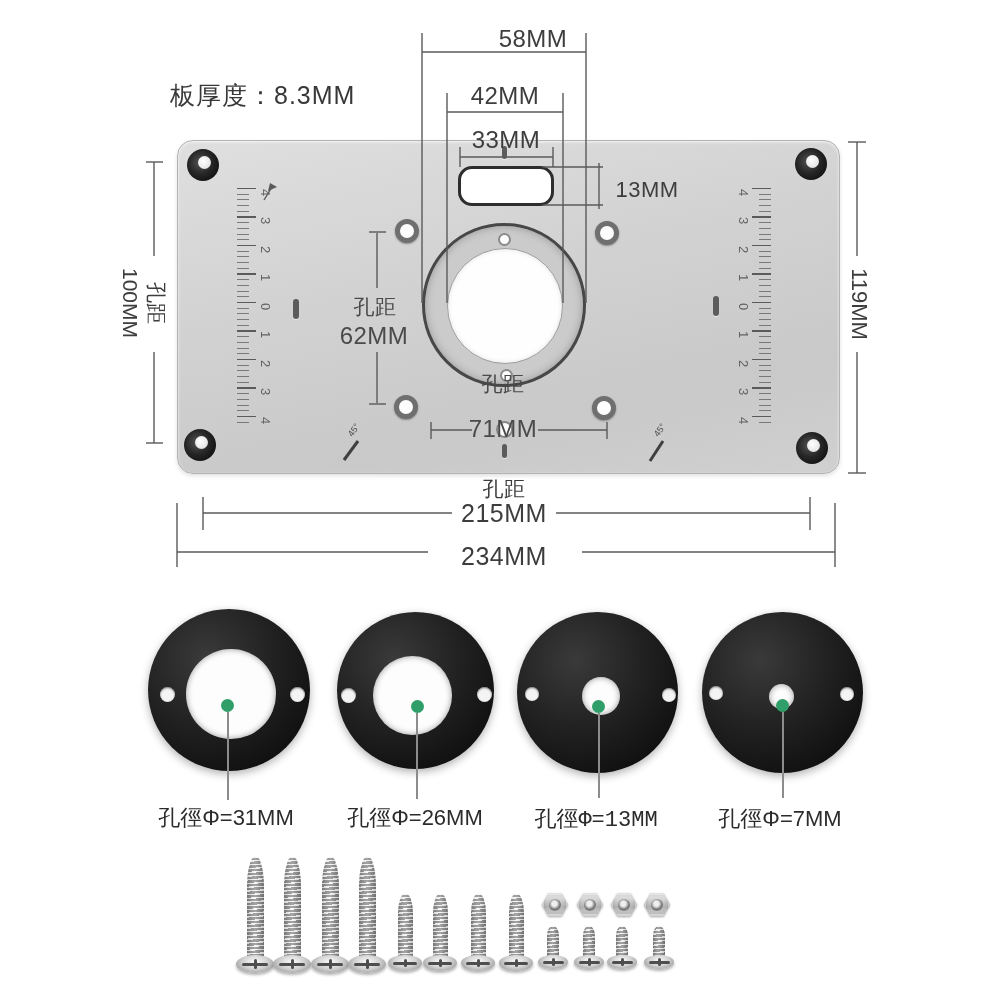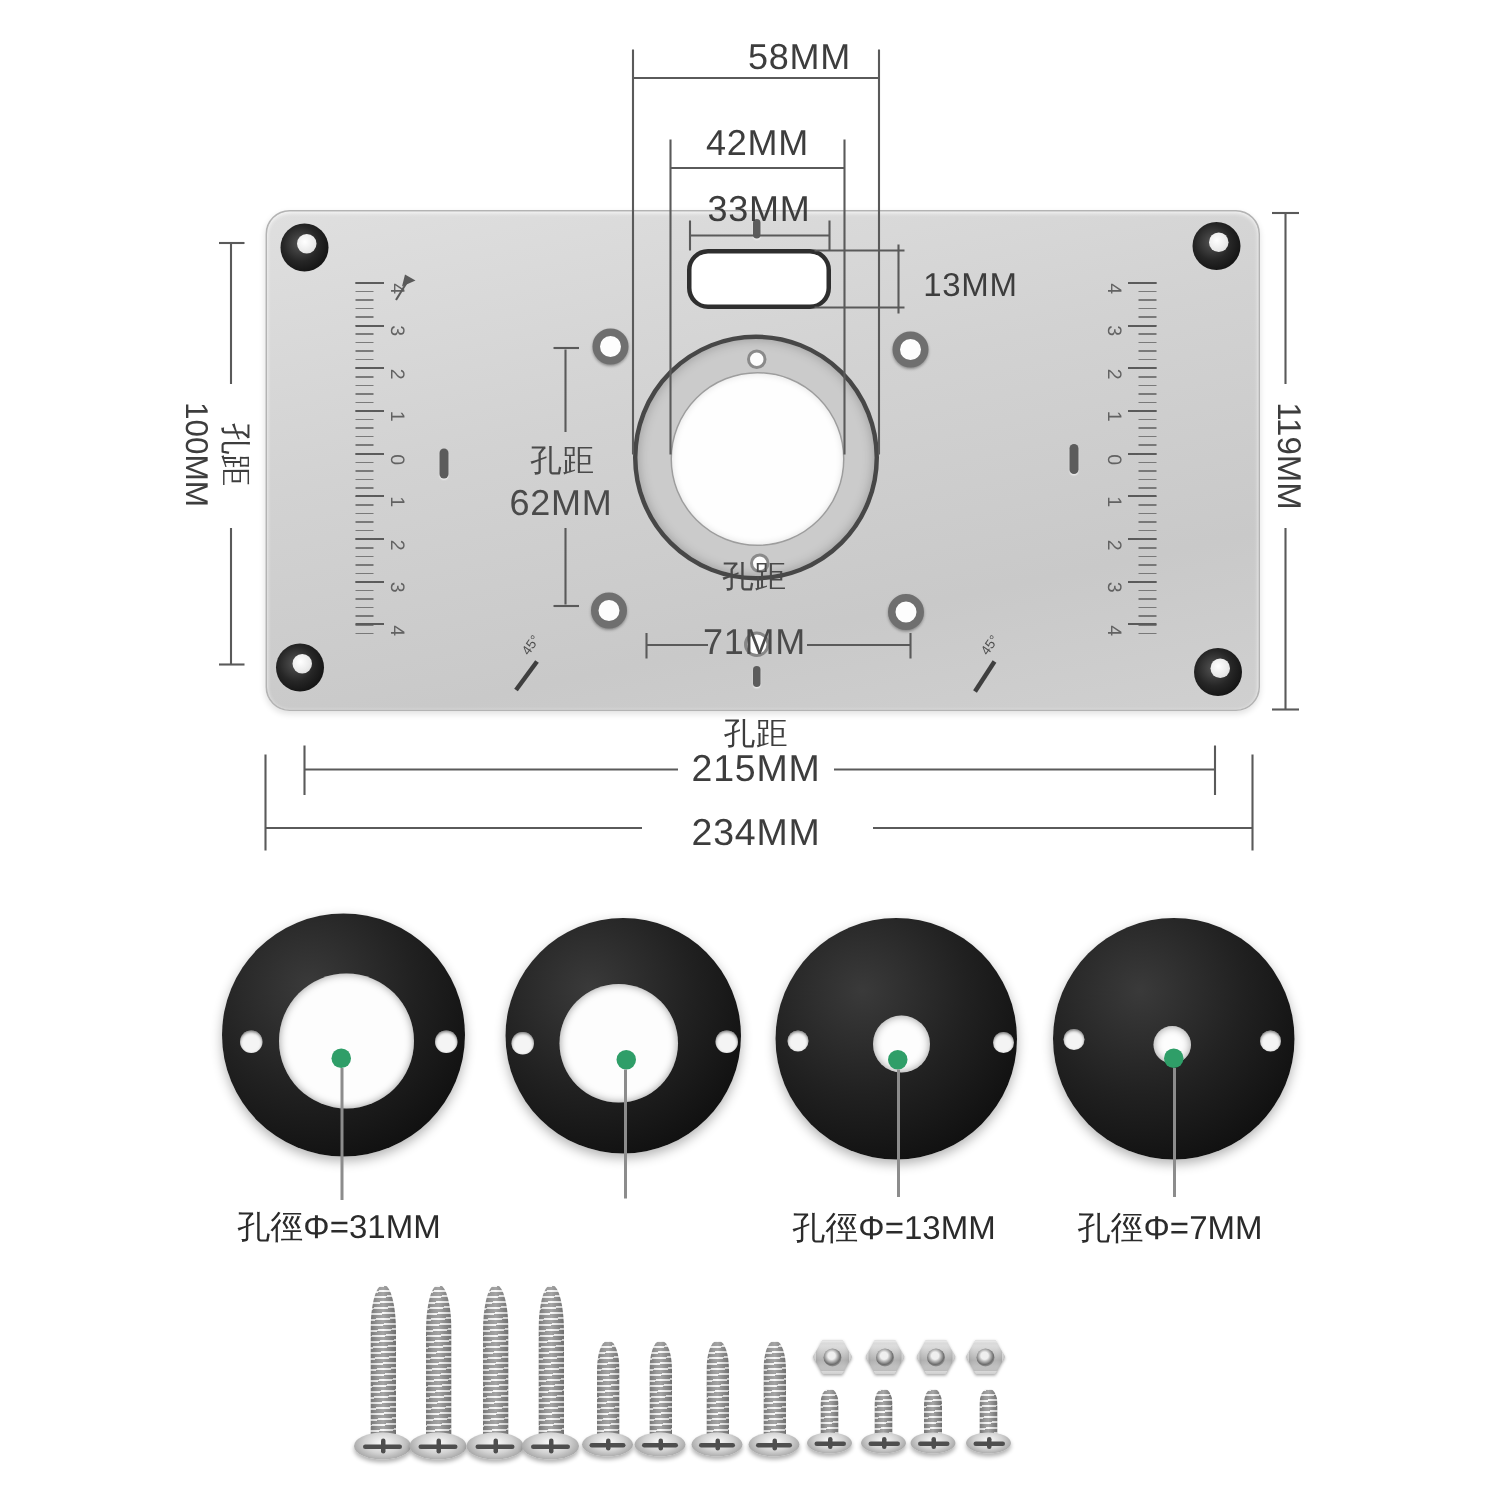--- a/index.html
+++ b/index.html
@@ -77,20 +77,21 @@
         background:linear-gradient(180deg,#f2f2f2 0%,#b3b3b3 60%,#d2d2d2 100%);
         box-shadow:inset 0 0 0 2px rgba(255,255,255,.45),inset 0 0 5px rgba(0,0,0,.4);}
   .nut-hole{position:absolute;left:50%;top:50%;width:12px;height:12px;margin:-6px 0 0 -6px;border-radius:50%;
         background:radial-gradient(circle at 45% 40%,#efefef 0 25%,#6d6d6d 60%,#b5b5b5 85%);}
 </style>
 </head>
 <body>
 
 <div id="canvas">
 
+  <div class="thickness">板厚度：8.3MM</div>
 
   <div class="plate"></div>
 
   <div class="corner-hole" style="left:187px;top:149px;">
       <div class="ch-in"></div>
     </div>
   <div class="corner-hole" style="left:795px;top:148px;">
       <div class="ch-in"></div>
     </div>
   <div class="corner-hole" style="left:184px;top:429px;">
@@ -245,29 +246,30 @@
   <div class="leader" style="left:227px;top:712px;height:88px;"></div>
   <div class="ring-label" style="left:226px;top:803px;">孔徑Φ=31MM</div>
 
   <div class="ring" style="left:337px;top:612px;width:157px;height:157px;">
     <div class="ring-hole" style="left:36px;top:44px;width:79px;height:79px;"></div>
     <div class="ear" style="left:4px;top:76px;width:15px;height:15px;"></div>
     <div class="ear" style="left:140px;top:75px;width:15px;height:15px;"></div>
     <div class="green-dot" style="left: 74px; top: 88px; background: rgb(47, 158, 104);"></div>
   </div>
   <div class="leader" style="left:416px;top:713px;height:86px;"></div>
+  <div class="ring-label" style="left:415px;top:803px;">孔徑Φ=26MM</div>
 
   <div class="ring" style="left:517px;top:612px;width:161px;height:161px;">
     <div class="ring-hole" style="left:65px;top:65px;width:38px;height:38px;"></div>
     <div class="ear" style="left:8px;top:75px;width:14px;height:14px;"></div>
     <div class="ear" style="left:145px;top:76px;width:14px;height:14px;"></div>
     <div class="green-dot" style="left: 75px; top: 88px; background: rgb(47, 158, 104);"></div>
   </div>
   <div class="leader" style="left:598px;top:713px;height:85px;"></div>
-  <div class="ring-label" style="left:596px;top:804px;">孔徑Φ=13MM</div>
+  <div class="ring-label" style="left:596px;top:804px;font-family:Liberation Mono, monospace;">孔徑Φ=13MM</div>
 
   <div class="ring" style="left:702px;top:612px;width:161px;height:161px;">
     <div class="ring-hole" style="left:67px;top:72px;width:25px;height:25px;"></div>
     <div class="ear" style="left:7px;top:74px;width:14px;height:14px;"></div>
     <div class="ear" style="left:138px;top:75px;width:14px;height:14px;"></div>
     <div class="green-dot" style="left: 74px; top: 87px; background: rgb(47, 158, 104);"></div>
   </div>
   <div class="leader" style="left:782px;top:712px;height:86px;"></div>
   <div class="ring-label" style="left:780px;top:804px;">孔徑Φ=7MM</div>
 

